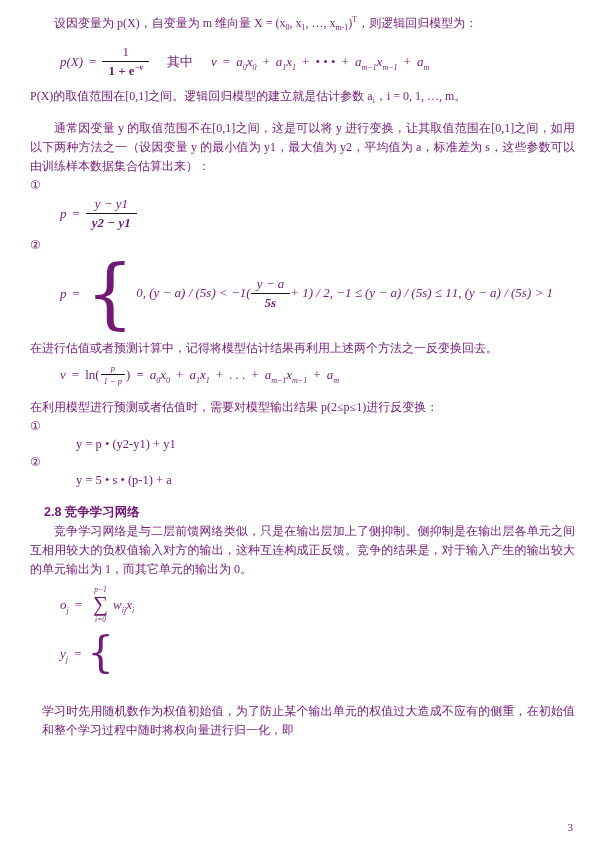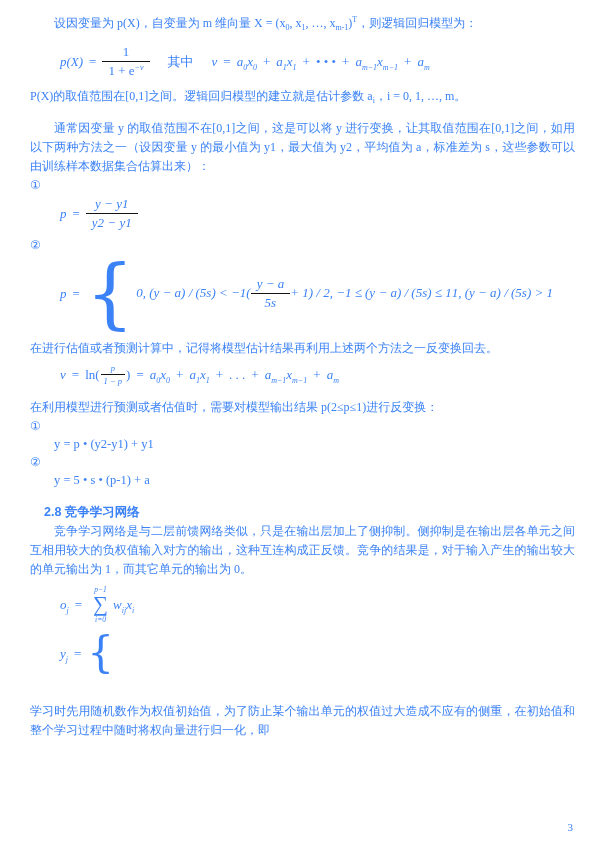--- a/index.html
+++ b/index.html
@@ -1,50 +1,50 @@
 <!DOCTYPE html>
 <html><head>
 <meta charset="utf-8">
 <style>
   html,body{margin:0;padding:0;background:#fff;}
   .page{
-    position:relative;width:600px;height:848px;background:#ffffff;color:#3b82f6;
+    position:relative;width:600px;height:848px;background:#ffffff;color:#701a75;
     font-family:"Liberation Serif","DejaVu Serif",serif;
     font-size:12px;line-height:19px;padding:14px 25px 0 30px;overflow:hidden;
     box-sizing:border-box;
   }
   p{margin:0;}
   .para{text-align:justify;}
   .indent{text-indent:24px;}
   sub{font-size:8px;line-height:0;}
   sup{font-size:8px;line-height:0;}
   .circ{font-size:12px;line-height:18px;}
   
   .fflex{display:flex;align-items:center;margin-left:30px;font-size:13px;font-style:italic;}
   .mi{font-style:italic;}
   .rm{font-style:normal;}
   .op{font-style:normal;margin:0 6px;}
   .term{white-space:nowrap;}
   .frac{display:inline-flex;flex-direction:column;text-align:center;line-height:16px;}
   .frac .num{display:block;padding:0 6px 1px;border-bottom:1px solid #141414;}
-  .frac .den{display:block;padding:1px 6px 0;}
+  .frac .den{display:block;padding:1px 6px 0;font-weight:bold;}
   .sfrac{display:inline-flex;flex-direction:column;text-align:center;line-height:10px;font-size:8.5px;margin:0 1px;vertical-align:middle;}
   .sfrac .num{display:block;padding:0 3px 1px;border-bottom:1px solid #141414;}
   .sfrac .den{display:block;padding:1px 3px 0;}
   .among{font-style:normal;margin:0 18px;}
   .brace{font-family:"DejaVu Serif",serif;font-style:normal;font-weight:400;margin-right:2px;}
   .b3{font-size:76px;line-height:78px;}
   .b2{font-size:42px;line-height:42px;}
   .cases{display:flex;flex-direction:row;justify-content:center;}
   .cases .row{line-height:22px;white-space:nowrap;display:flex;align-items:center;}
   .cases .row-t{line-height:20px;}
   .sum{display:inline-flex;flex-direction:column;align-items:center;margin:0 5px;}
   .sum .lim{font-size:7.5px;line-height:9px;font-style:italic;}
   .sum .sigma{font-size:21px;line-height:21px;font-style:normal;}
-  .eqline{margin-left:24px;font-size:12.5px;line-height:18px;}
+  .eqline{margin-left:46px;font-size:12.5px;line-height:18px;}
   .heading{font-family:"Liberation Sans","DejaVu Sans",sans-serif;font-weight:bold;font-size:12.5px;margin-left:14px;line-height:19px;}
   .pageno{position:absolute;top:818px;right:27px;font-size:11px;}
 </style>
 </head>
 <body>
 
 <div class="page">
 
   <p class="para indent"><span>设因变量为 p(X)，自变量为 m 维向量 X = (x</span><sub>0</sub><span>, x</span><sub>1</sub><span>, …, x</span><sub>m-1</sub><span>)</span><sup>T</sup><span>，则逻辑回归模型为：</span></p>
 
@@ -147,17 +147,17 @@
     </span>
     <span class="term"><span class="mi">w</span><sub>ij</sub><span class="mi">x</span><sub>i</sub></span>
   </div>
 
   <div class="fflex" style="margin-top:8px;">
     <span class="term"><span class="mi">y</span><sub>j</sub></span>
     <span class="op">=</span>
     <span class="brace b2">{</span>
   </div>
 
-  <p class="para" style="margin-top:28px;">学习时先用随机数作为权值初始值，为了防止某个输出单元的权值过大造成不应有的侧重，在初始值和整个学习过程中随时将权向量进行归一化，即</p>
+  <p class="para" style="margin-top:28px;margin-left:12px;">学习时先用随机数作为权值初始值，为了防止某个输出单元的权值过大造成不应有的侧重，在初始值和整个学习过程中随时将权向量进行归一化，即</p>
 
   <div class="pageno">3</div>
 
 </div>
 
 </body></html>

